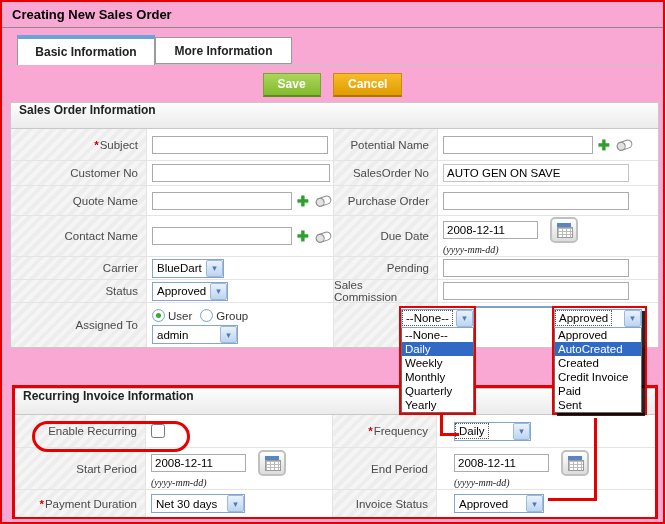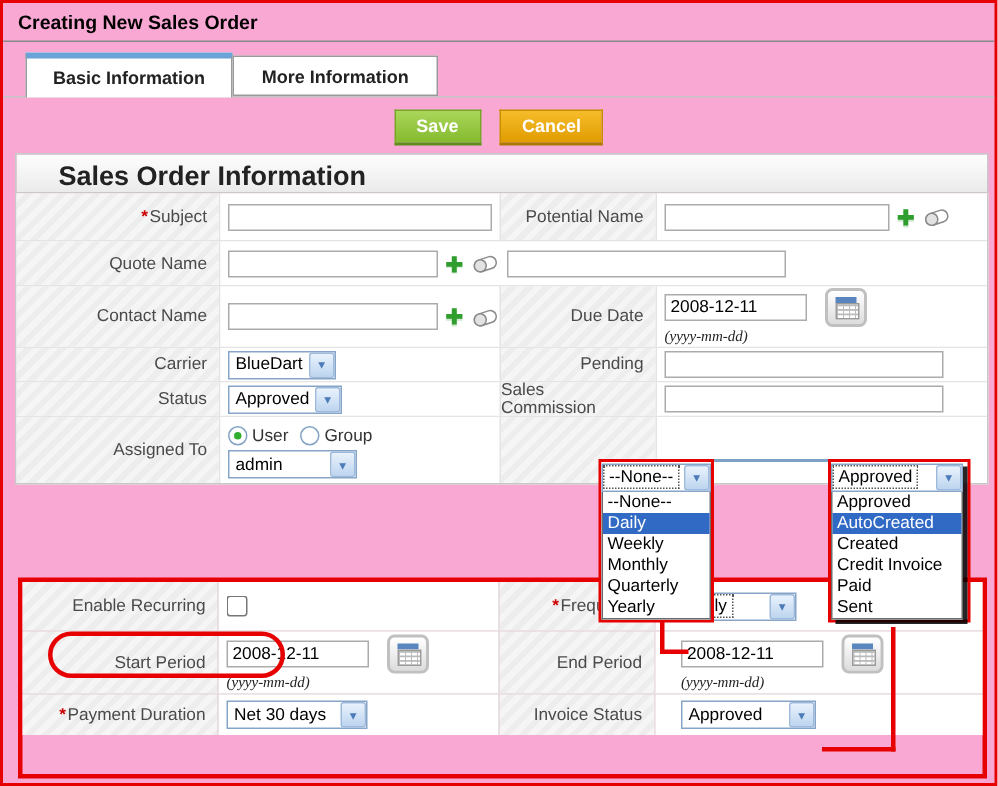--- a/index.html
+++ b/index.html
@@ -16,21 +16,21 @@
   .tab.idle   { left: 153px; top: 35px; width: 137px; height: 27px; }
   .tab-underline { position: absolute; left: 0; right: 0; top: 62px; height: 1px; background: #c4c4c4; }
 
   .actions { position: absolute; left: 0; right: 0; top: 71px; text-align: center; }
   .btn { display: inline-block; color: #fff; font-weight: bold; font-size: 12px; padding: 3px 14px 4px;
          cursor: pointer; margin: 0 4px; }
   .btn-save   { background: linear-gradient(#aad65a, #84ba2e); border: 1px solid #7aa52c; border-bottom: 2px solid #5e8c1e; }
   .btn-cancel { background: linear-gradient(#f6bc2a, #e09c00); border: 1px solid #c78f00; border-bottom: 2px solid #a87800; }
 
   .section-bar { height: 27px; background: linear-gradient(#fdfdfd, #ebebeb); border: 1px solid #c8c8c8;
-                 display: flex; align-items: flex-end; padding-left: 28px; font-size: 18px; font-weight: bold; color: #222; }
+                 display: flex; align-items: flex-start; padding-left: 8px; font-size: 12px; font-weight: bold; color: #222; }
   .ftable { border-left: 1px solid #c8c8c8; border-right: 1px solid #c8c8c8; border-bottom: 1px solid #c8c8c8; background: #fff; }
   .frow { display: flex; border-bottom: 1px solid #e4e4e4; }
   .frow:last-child { border-bottom: none; }
   .lbl { background: repeating-linear-gradient(135deg, #f6f5f5 0px, #f6f5f5 4px, #eeeded 4px, #eeeded 8px);
          display: flex; align-items: center; justify-content: flex-end; padding-right: 8px;
          font-size: 11.5px; color: #4a4a4a; border-right: 1px solid #e4e4e4; }
   .lbl1 { width: 136px; }
   .lbl2 { width: 105px; border-left: 1px solid #e4e4e4; }
   .val { display: flex; align-items: center; padding-left: 5px; gap: 5px; background: #fff; }
   .val1 { width: 186px; }
@@ -126,37 +126,54 @@
             <svg width="20" height="15" viewBox="0 0 20 15">
                 <g transform="rotate(-18 10 8)">
                   <rect x="2" y="4" width="15" height="8" rx="4" fill="#ffffff" stroke="#8a8a8a"></rect>
                   <rect x="2" y="4" width="8" height="8" rx="4" fill="#e2e2e2" stroke="#8a8a8a"></rect>
                 </g>
               </svg>
           </span>
         </div>
       </div>
 
+      <div class="frow" style="height:25px;">
+        <div class="lbl lbl1">
+          <span>Customer No</span>
+        </div>
+        <div class="val val1">
+          <input class="txt" style="width: 178px;" value="">
+        </div>
+        <div class="lbl lbl2">
+          <span>SalesOrder No</span>
+        </div>
+        <div class="val val2">
+          <input class="txt" style="width: 186px; border-color: rgb(196, 196, 196);" readonly="" value="AUTO GEN ON SAVE">
+        </div>
+      </div>
 
       <div class="frow" style="height:30px;">
         <div class="lbl lbl1">
           <span>Quote Name</span>
         </div>
         <div class="val val1">
           <input class="txt" style="width: 140px;" value="">
           <span class="plus">✚</span>
           <span class="clear-icon">
             <svg width="20" height="15" viewBox="0 0 20 15">
                 <g transform="rotate(-18 10 8)">
                   <rect x="2" y="4" width="15" height="8" rx="4" fill="#ffffff" stroke="#8a8a8a"></rect>
                   <rect x="2" y="4" width="8" height="8" rx="4" fill="#e2e2e2" stroke="#8a8a8a"></rect>
                 </g>
               </svg>
           </span>
         </div>
+        <div class="lbl lbl2">
+          <span>Purchase Order</span>
+        </div>
         <div class="val val2">
           <input class="txt" style="width: 186px;" value="">
         </div>
       </div>
 
       <div class="frow" style="height:41px;">
         <div class="lbl lbl1">
           <span>Contact Name</span>
         </div>
         <div class="val val1">
@@ -238,20 +255,23 @@
         </div>
         <div class="lbl lbl2"></div>
         <div class="val val2"></div>
       </div>
 
     </div>
   </div>
 
   <div class="ann" style="left:10px; top:383px; width:646px; height:134px;">
     <div>
+      <div class="section-bar" style="border-left:none; border-right:none;">
+        <span>Recurring Invoice Information</span>
+      </div>
 
       <div class="frow" style="height:33px;">
         <div class="lbl" style="width:131px;">
           <span>Enable Recurring</span>
         </div>
         <div class="val" style="width:186px;">
           <input type="checkbox" style="">
         </div>
         <div class="lbl lbl2">
           <span class="req">*</span>

